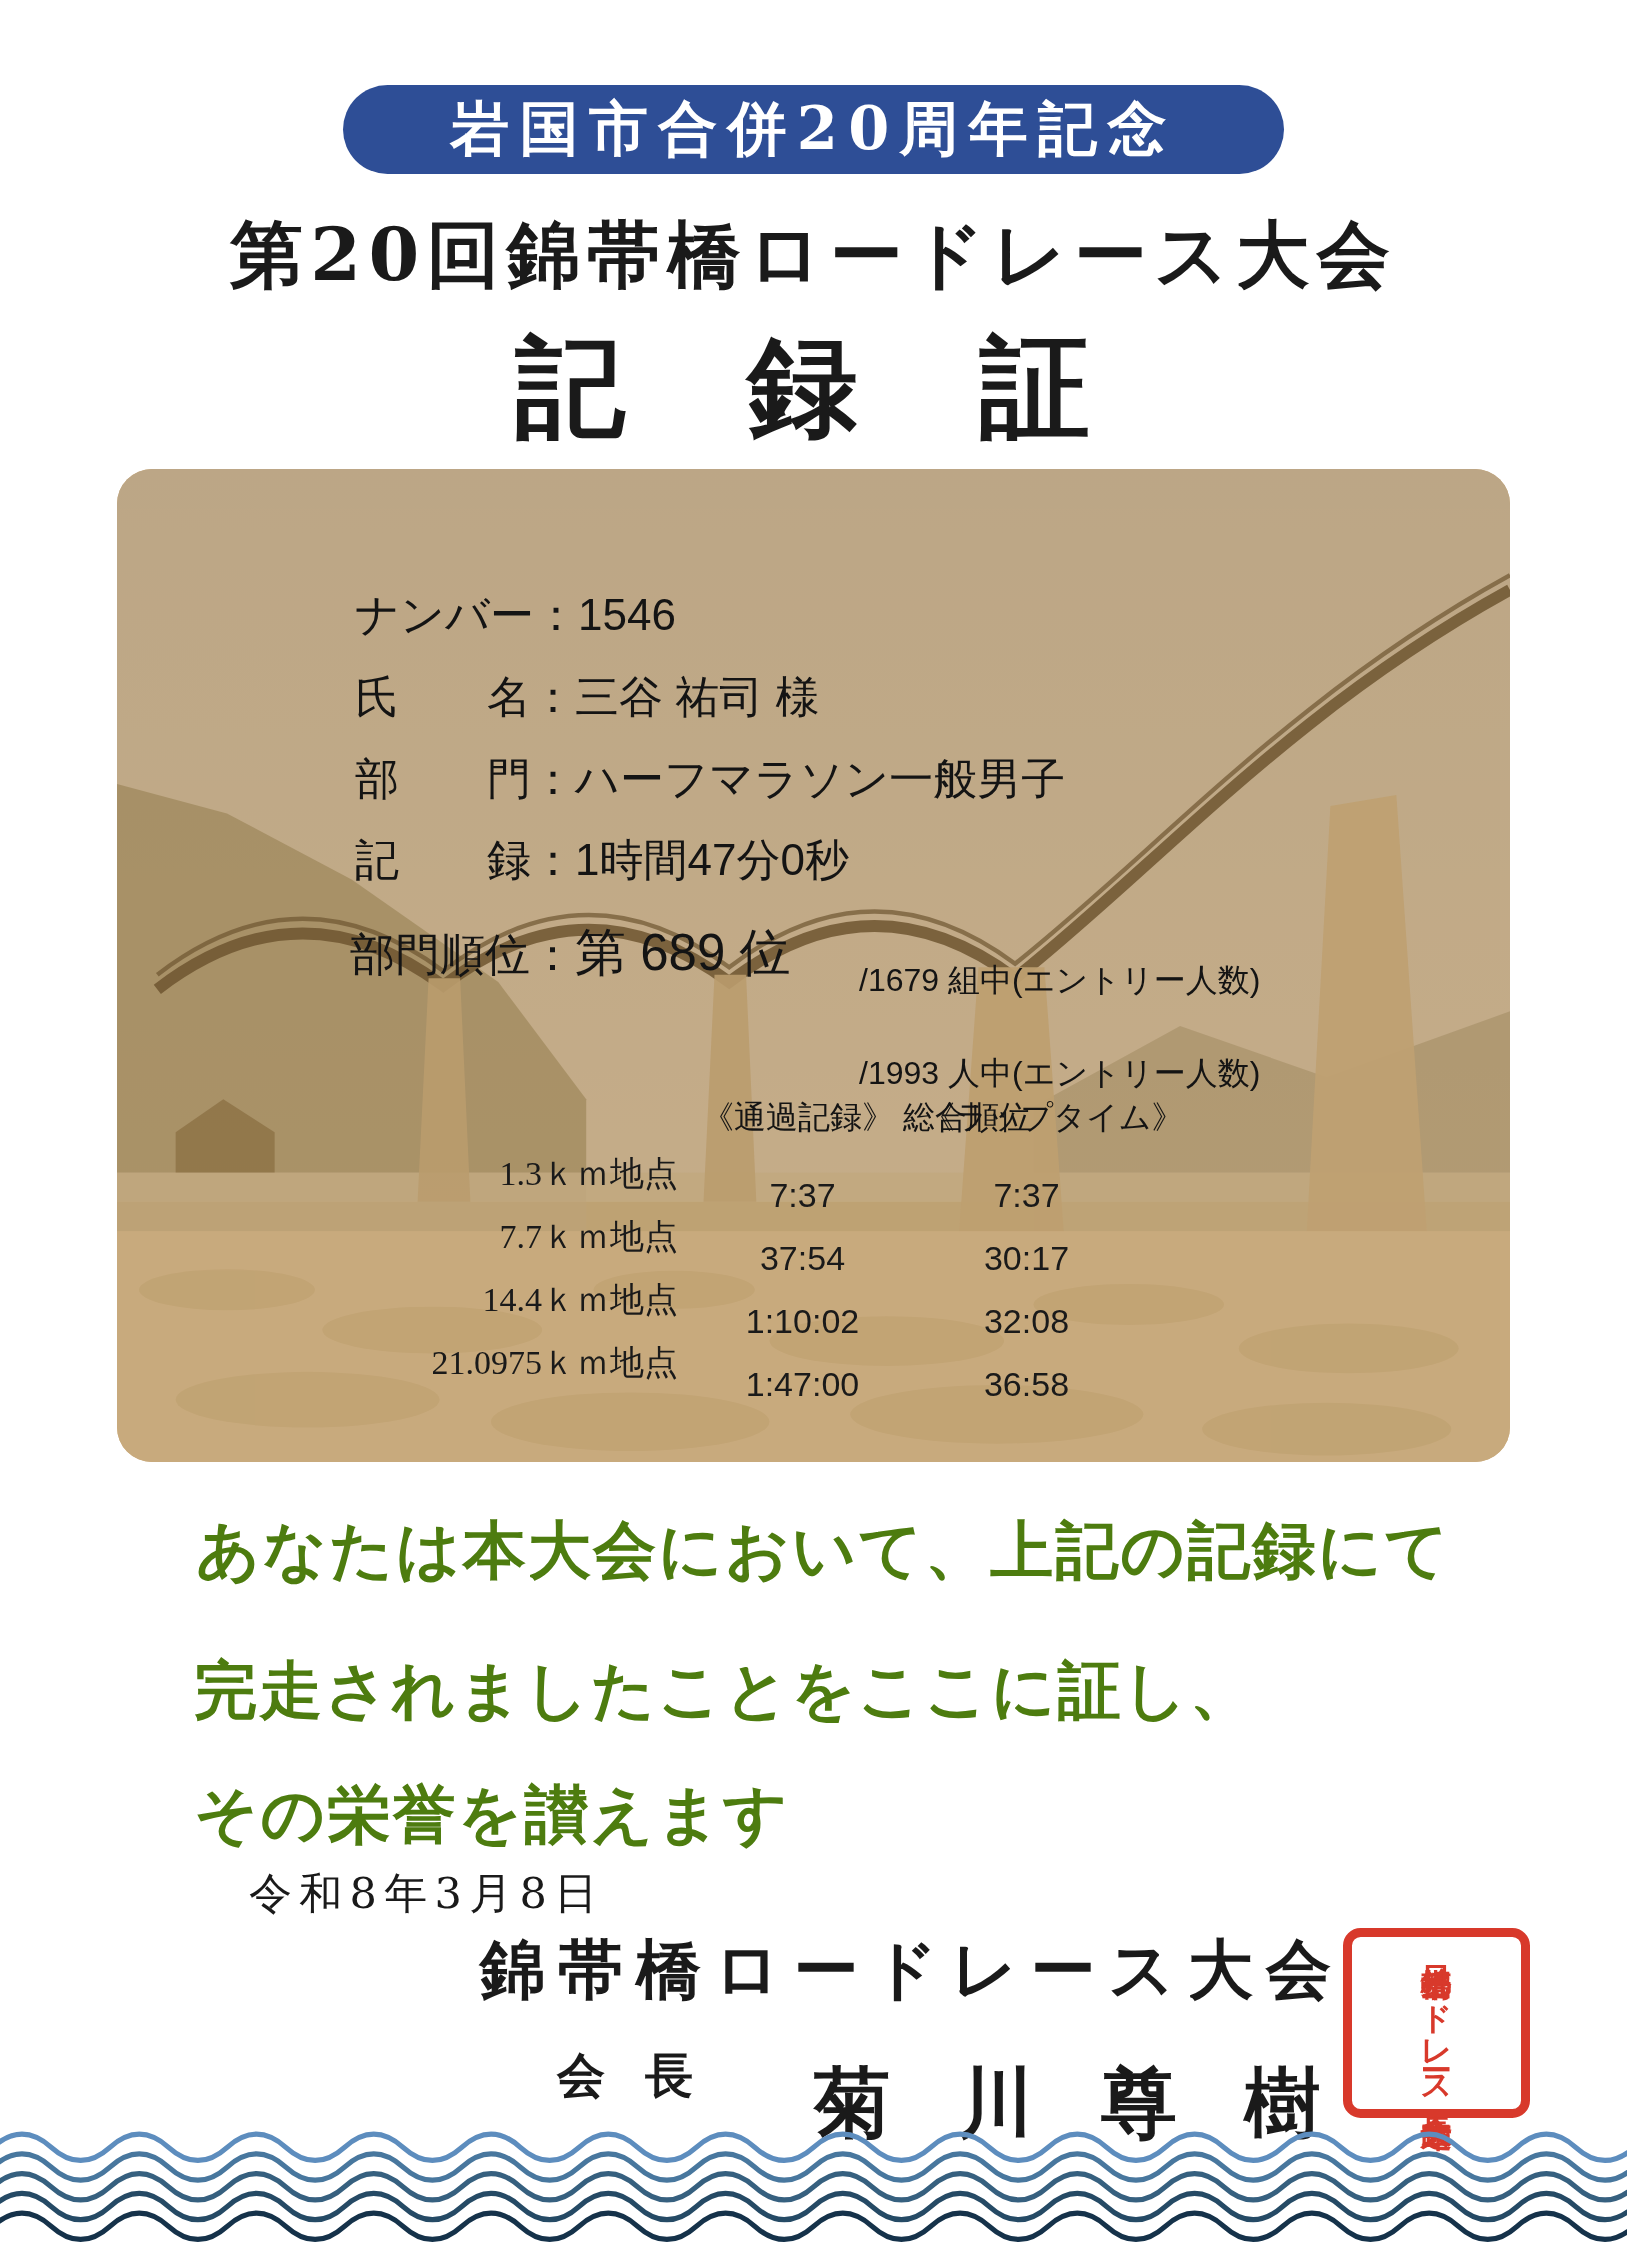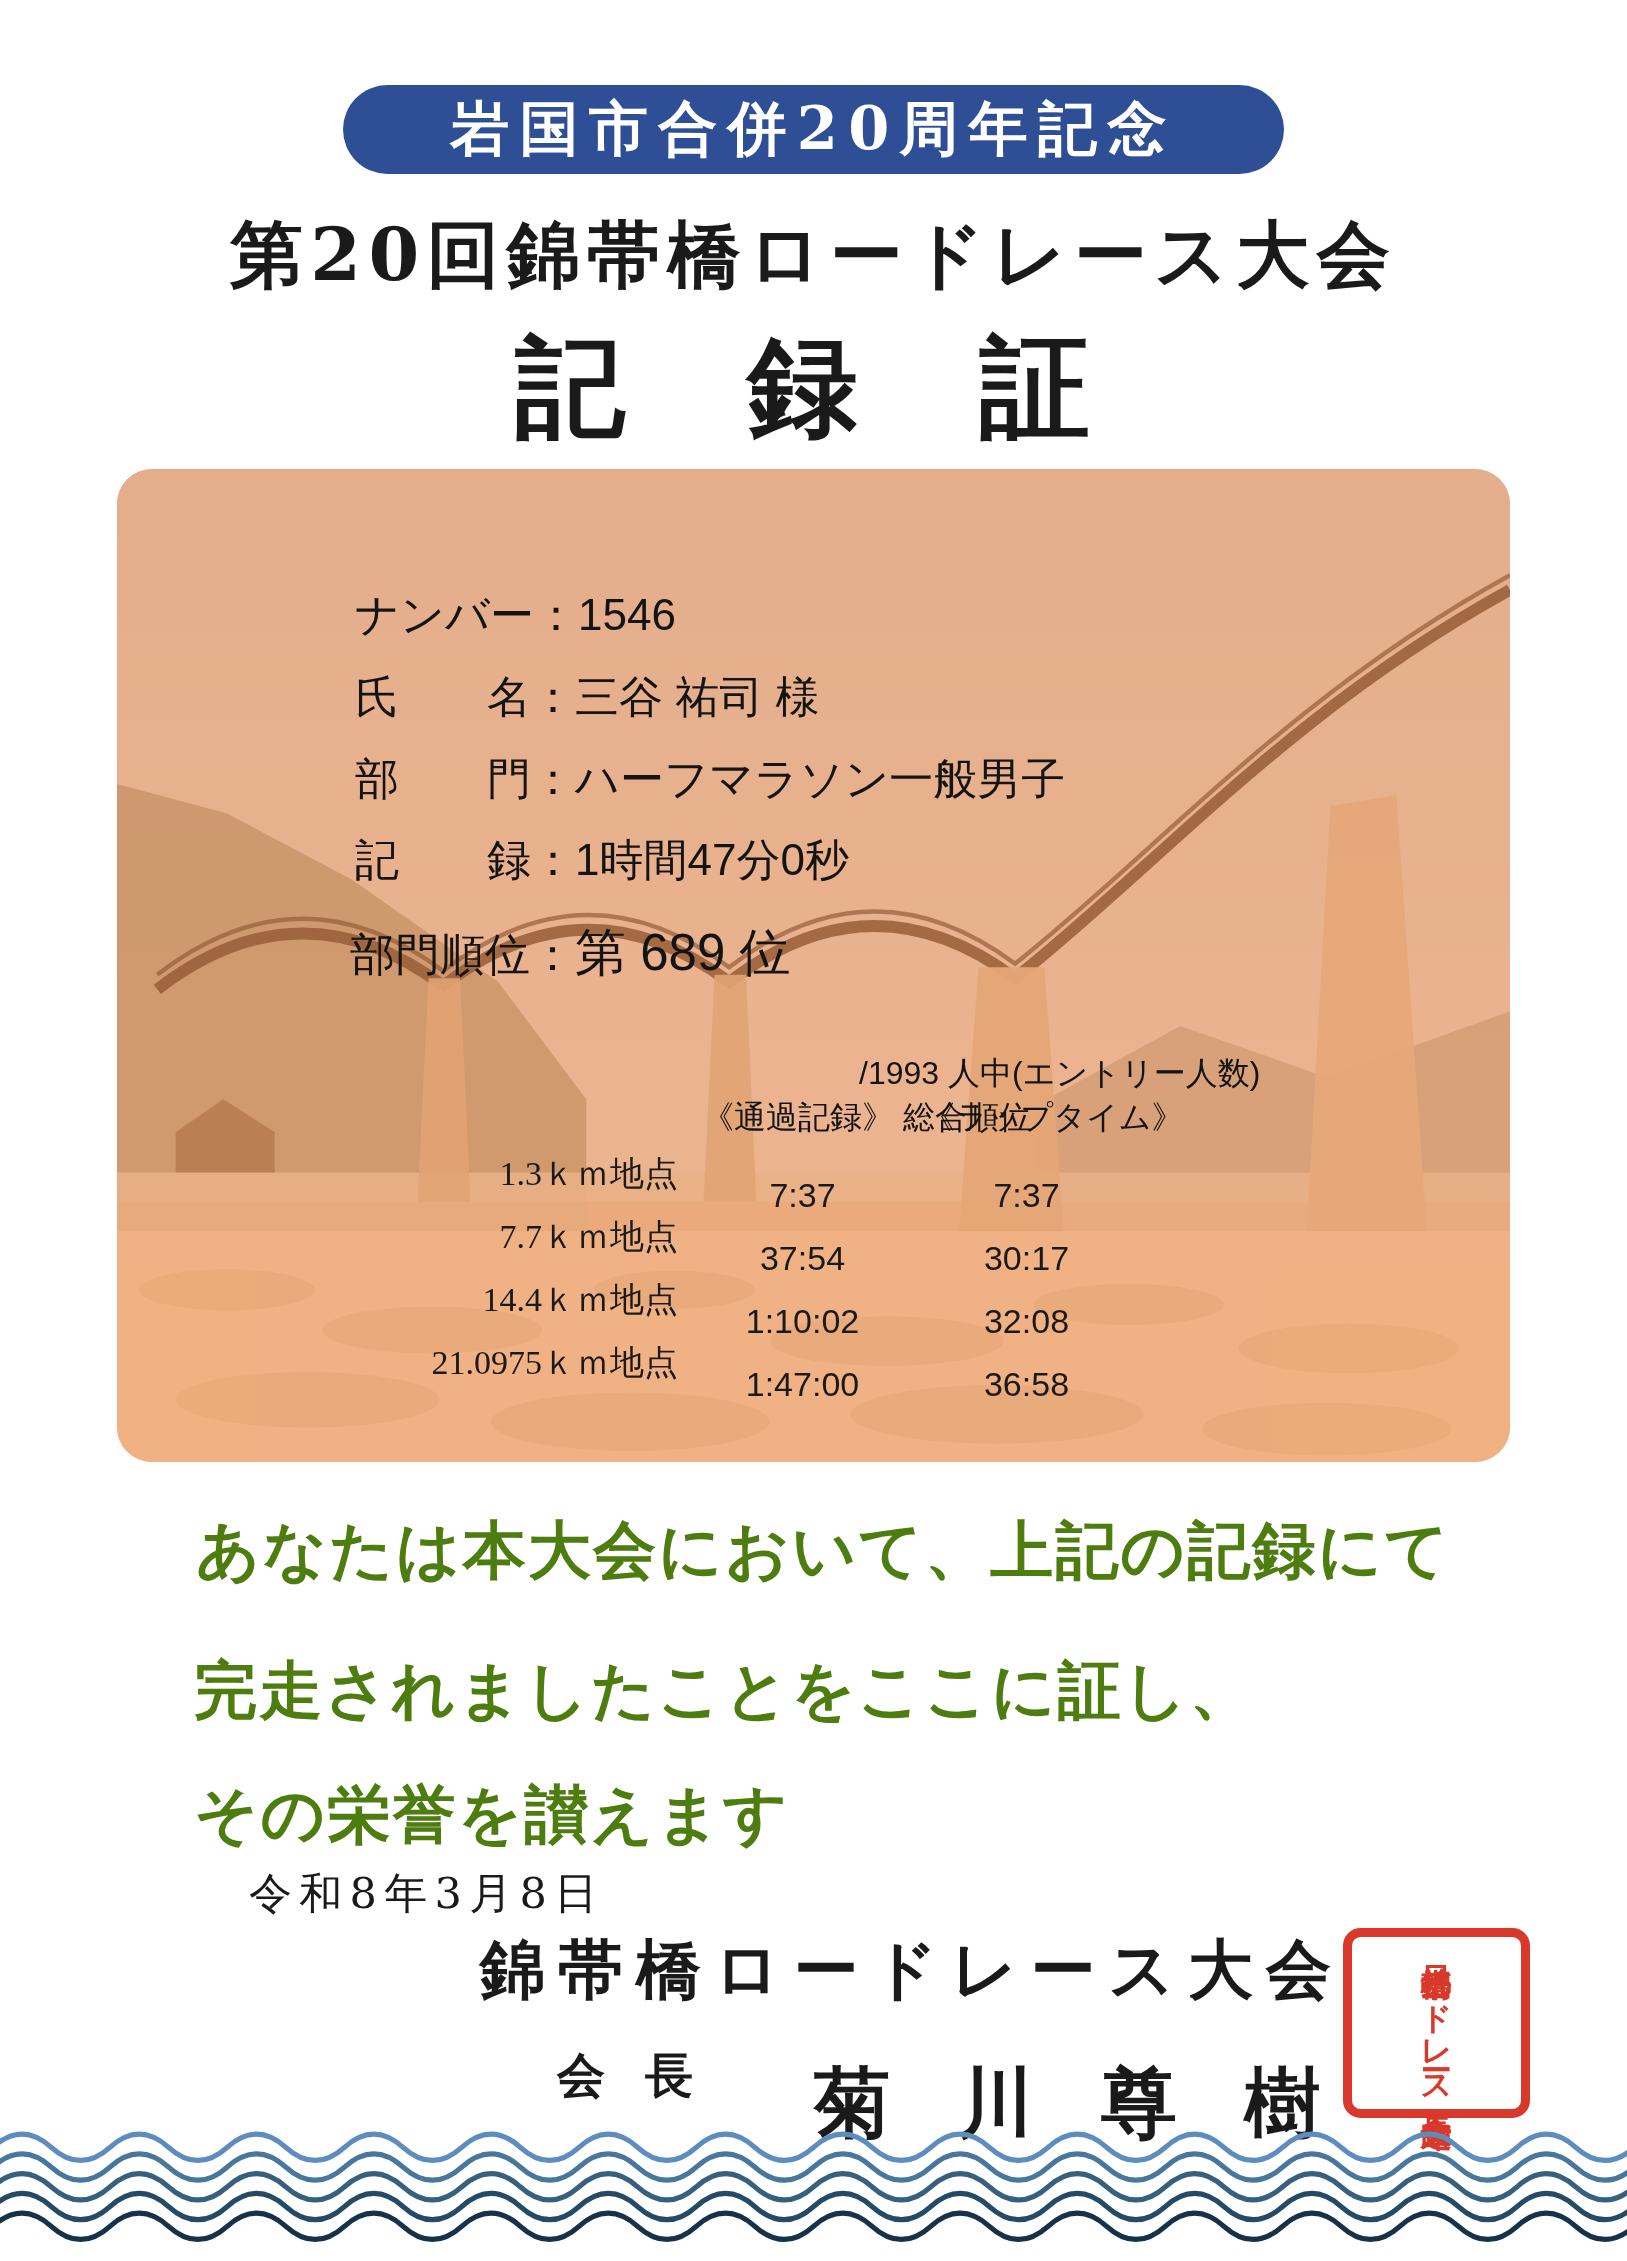--- a/index.html
+++ b/index.html
@@ -23,21 +23,21 @@
     font-size:73px;letter-spacing:7.3px;white-space:nowrap;
   }
   .cert-title{
     left:0;top:314px;width:1627px;text-align:center;
     font-family:"DejaVu Serif","Liberation Serif",serif;font-weight:bold;
     font-size:110px;letter-spacing:22px;word-spacing:40px;white-space:nowrap;
   }
   
   .card{
     left:117px;top:469px;width:1393px;height:993px;border-radius:35px;
-    overflow:hidden;background:#f97316;
+    overflow:hidden;background:#a16207;
   }
   .card-photo{position:absolute;left:0;top:0;width:100%;height:100%;opacity:.55;}
   .info-row{display:flex;align-items:baseline;font-size:44px;color:#141414;white-space:nowrap;}
   .info-row .lbl{white-space:pre;}
   .rank-row{display:flex;align-items:baseline;font-size:45px;color:#141414;white-space:nowrap;}
   .rank-row .val{font-size:51px;}
   .rank-note{font-size:32px;color:#141414;white-space:nowrap;}
   .splits-header{font-size:32px;color:#141414;white-space:nowrap;}
   .split-point{width:315px;text-align:right;font-size:34px;white-space:nowrap;}
   .split-time{width:213px;text-align:center;font-size:34px;white-space:nowrap;margin-top:25px;}
@@ -144,20 +144,21 @@
   </div>
   <div class="abs info-row" style="left:238px;top:362px;">
     <span class="lbl">記　　録：</span>
       <span>1時間47分0秒</span>
   </div>
 
   <div class="abs rank-row" style="left:233px;top:450px;">
     <span class="lbl">部門順位：</span>
       <span class="val">第 689 位</span>
   </div>
+  <div class="abs rank-note" style="left:742px;top:490px;">/1679 組中(エントリー人数)</div>
 
   <div class="abs rank-note" style="left:742px;top:583px;">/1993 人中(エントリー人数)</div>
 
   <div class="abs splits-header" style="left:585px;top:627px;">《通過記録》 総合順位</div>
   <div class="abs splits-header" style="left:806px;top:627px;">《ラップタイム》</div>
 
   <div class="abs split-row" style="left:0;top:682px;width:1393px;">
     <span class="split-point">1.3ｋｍ地点</span>
     <span class="abs split-time" style="left:579px;">7:37</span>
     <span class="abs split-time" style="left:803px;">7:37</span>

